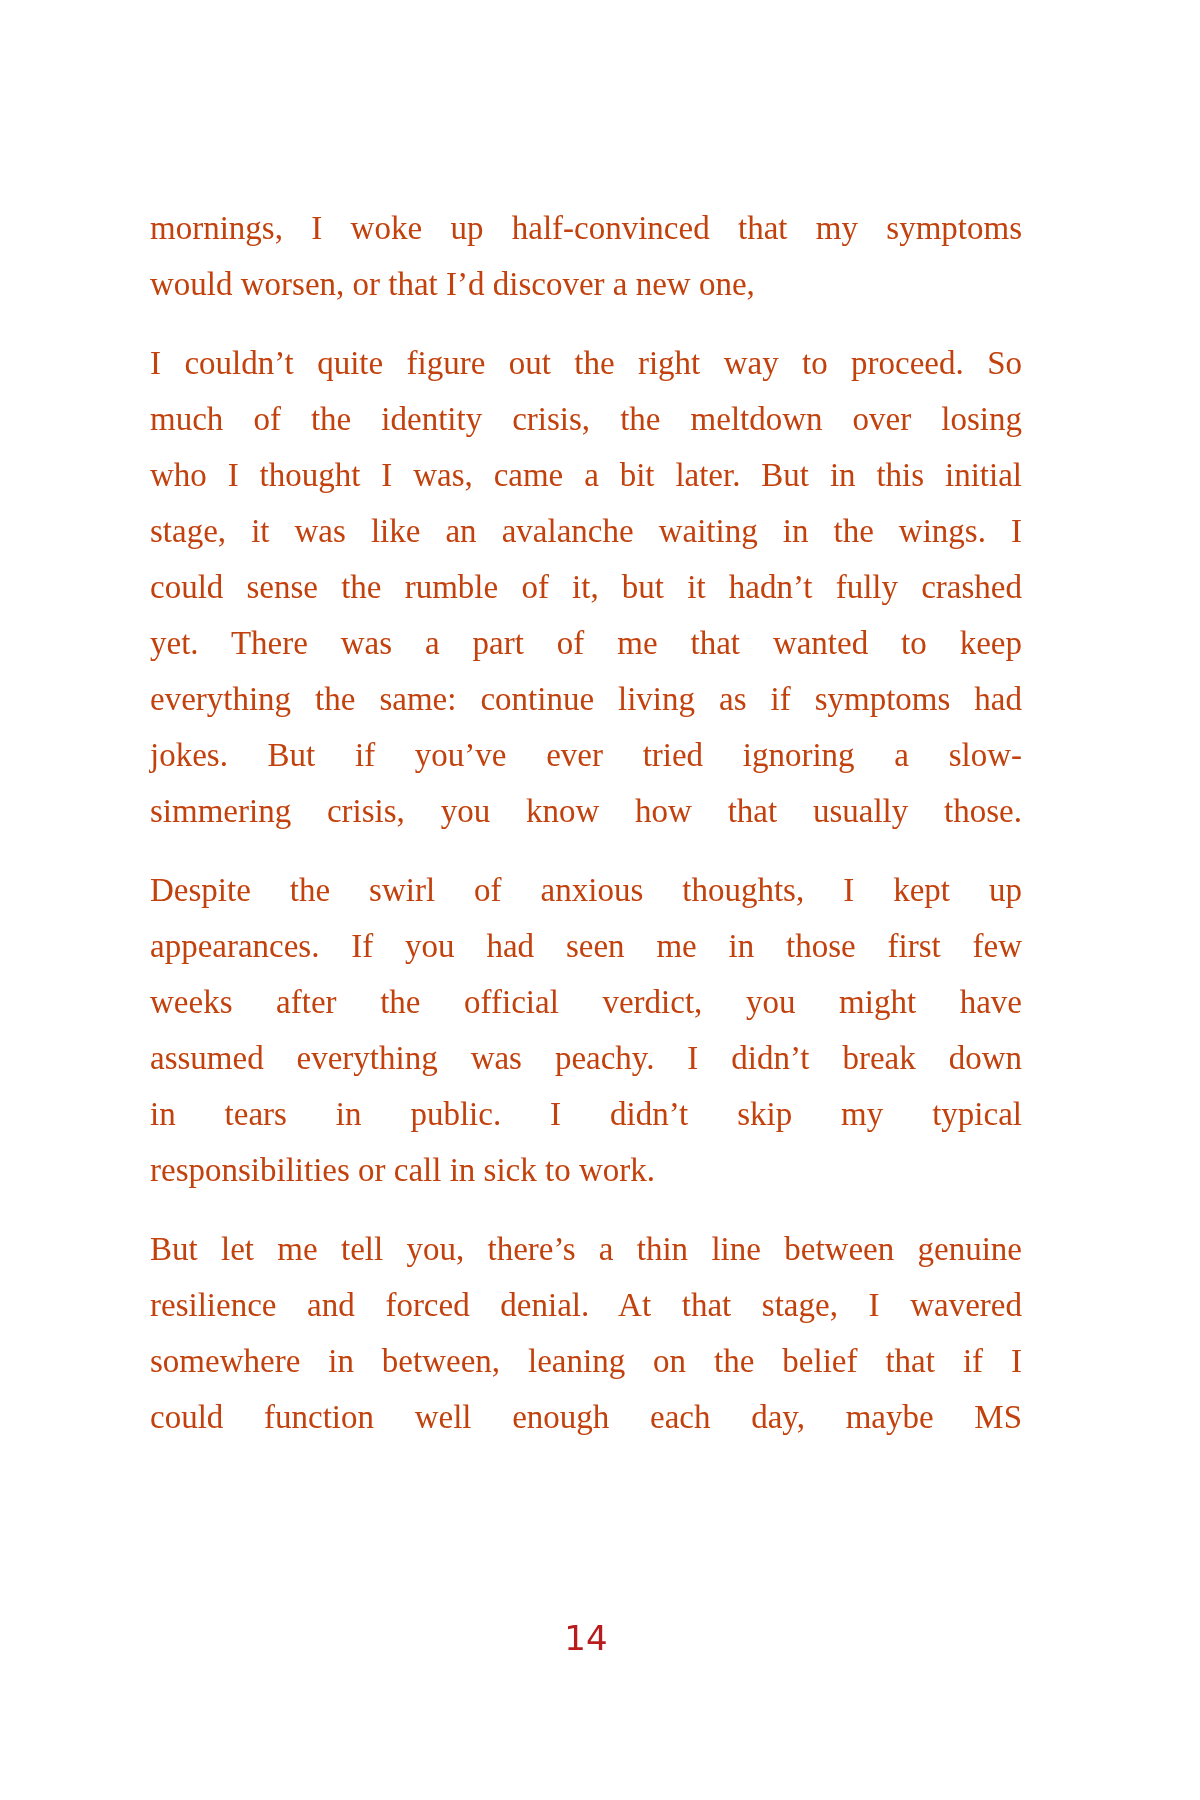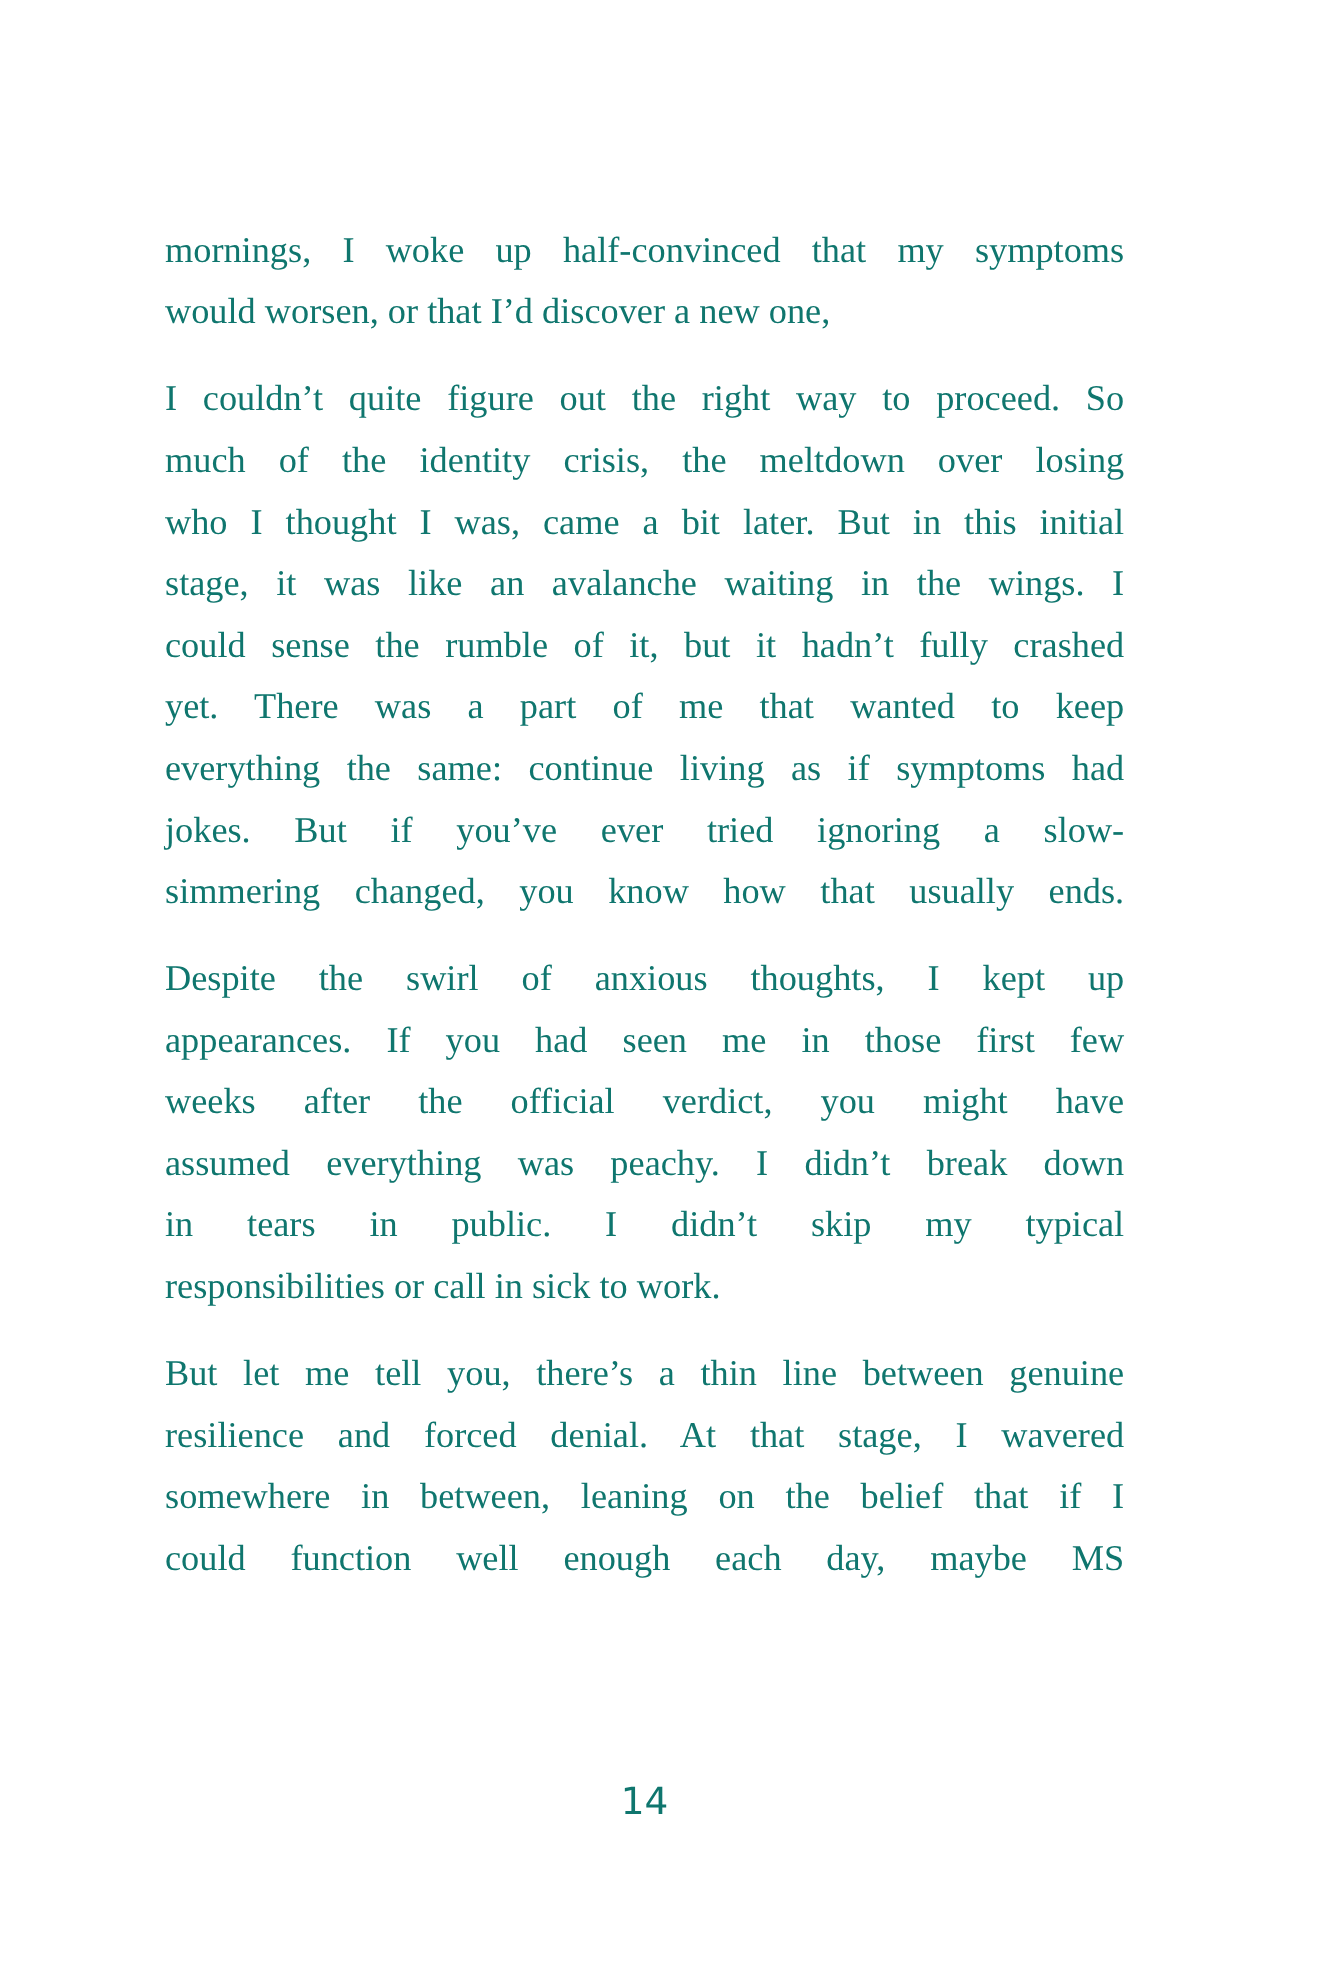--- a/index.html
+++ b/index.html
@@ -20,21 +20,21 @@
     color: #000000;
   }
   .text-block {
     position: absolute;
     left: 150px;
     top: 200px;
     width: 872px;
     font-family: "Liberation Serif", serif;
     font-size: 33px;
     line-height: 56px;
-    color: #0f766e;
+    color: #c2410c;
   }
   .paragraph {
     margin: 0 0 23px 0;
     padding: 0;
   }
   .line {
     display: block;
     height: 56px;
     text-align: justify;
     
@@ -47,42 +47,42 @@
   }
   .page-number {
     position: absolute;
     left: 150px;
     top: 1621px;
     width: 872px;
     text-align: center;
     font-family: "DejaVu Sans", sans-serif;
     font-size: 34px;
     line-height: 1;
-    color: #0f766e;
+    color: #b91c1c;
   }
 </style>
 </head>
 <body>
 
 <div class="page">
   <main class="text-block" id="text-block">
       <p class="paragraph">
         <span class="line">mornings, I woke up half-convinced that my symptoms</span>
         <span class="line line-last">would worsen, or that I’d discover a new one,</span>
       </p>
       <p class="paragraph">
         <span class="line">I couldn’t quite figure out the right way to proceed. So</span>
         <span class="line">much of the identity crisis, the meltdown over losing</span>
         <span class="line">who I thought I was, came a bit later. But in this initial</span>
         <span class="line">stage, it was like an avalanche waiting in the wings. I</span>
         <span class="line">could sense the rumble of it, but it hadn’t fully crashed</span>
         <span class="line">yet. There was a part of me that wanted to keep</span>
         <span class="line">everything the same: continue living as if symptoms had</span>
         <span class="line">jokes. But if you’ve ever tried ignoring a slow-</span>
-        <span class="line">simmering changed, you know how that usually ends.</span>
+        <span class="line">simmering crisis, you know how that usually those.</span>
       </p>
       <p class="paragraph">
         <span class="line">Despite the swirl of anxious thoughts, I kept up</span>
         <span class="line">appearances. If you had seen me in those first few</span>
         <span class="line">weeks after the official verdict, you might have</span>
         <span class="line">assumed everything was peachy. I didn’t break down</span>
         <span class="line">in tears in public. I didn’t skip my typical</span>
         <span class="line line-last">responsibilities or call in sick to work.</span>
       </p>
       <p class="paragraph">

